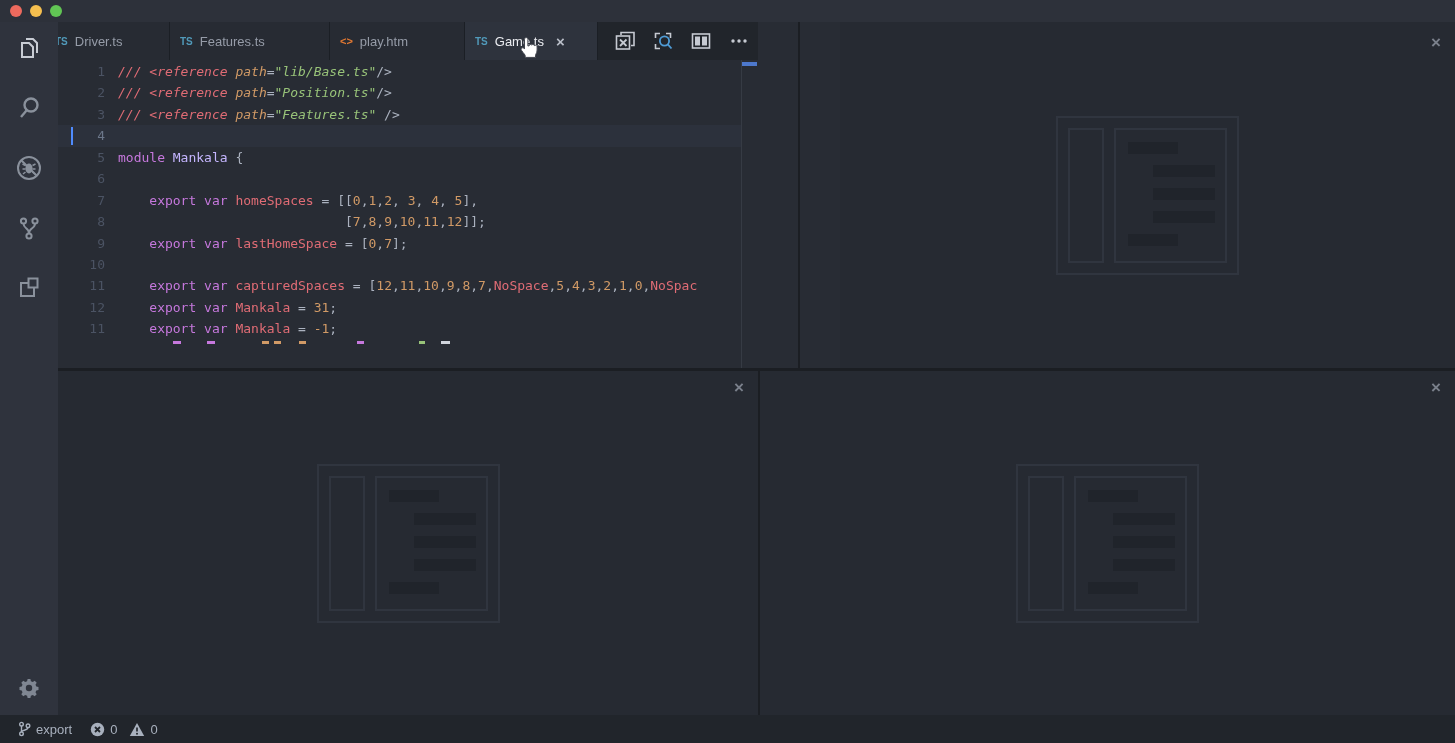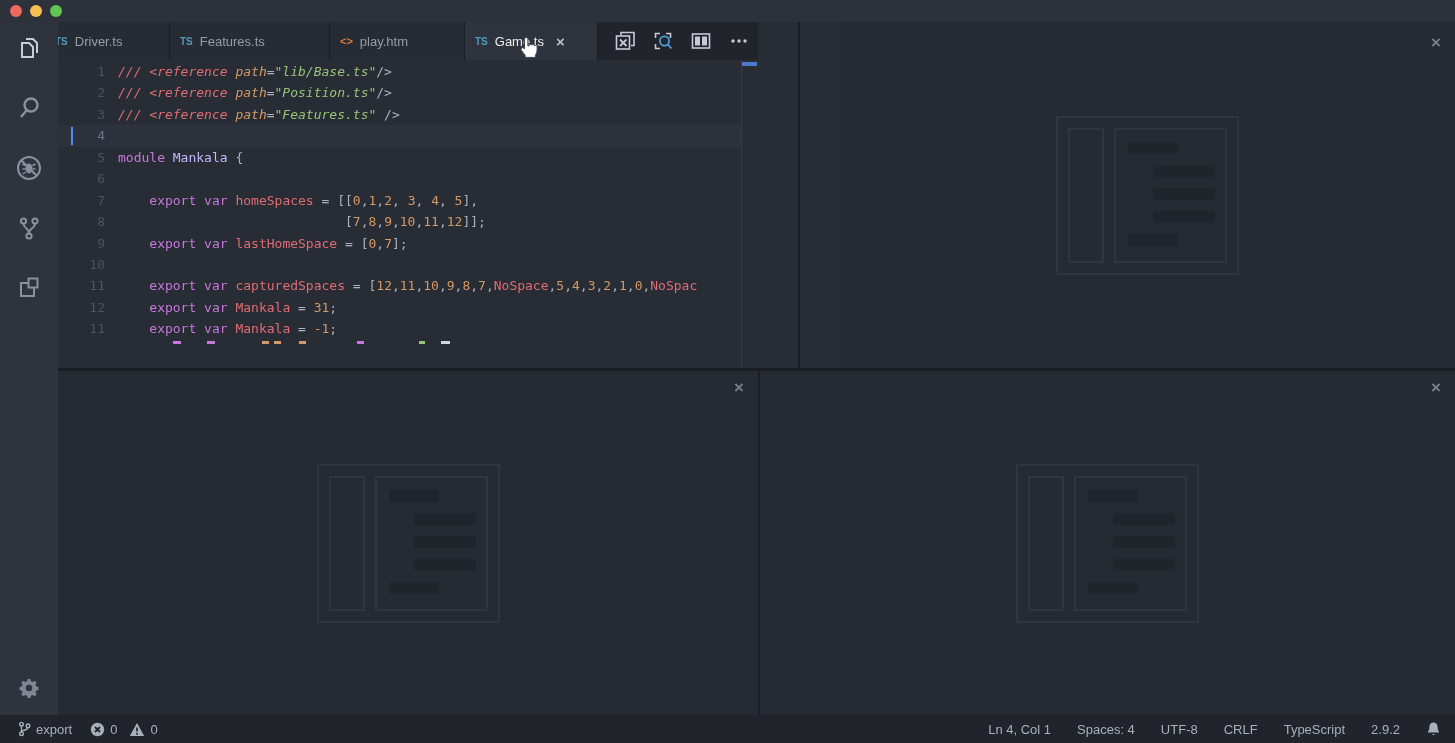--- a/index.html
+++ b/index.html
@@ -356,34 +356,20 @@
         </svg>
         <span>0</span>
         <svg width="16" height="15" viewBox="0 0 16 15" style="margin-left:7px">
           <path d="M8 1 L15.2 14 H0.8 Z" fill="#a8b0bd"></path>
           <path d="M8 5.5 V9.5" stroke="#21252b" stroke-width="1.7"></path>
           <circle cx="8" cy="11.8" r="1" fill="#21252b"></circle>
         </svg>
         <span>0</span>
       </div>
     </div>
-    <div class="sb-right">
-      <span id="status-right-items" style="display:flex;gap:26px;">
-          <span class="sb-item">Ln 4, Col 1</span>
-          <span class="sb-item">Spaces: 4</span>
-          <span class="sb-item">UTF-8</span>
-          <span class="sb-item">CRLF</span>
-          <span class="sb-item">TypeScript</span>
-          <span class="sb-item">2.9.2</span>
-        </span>
-      <svg width="15" height="16" viewBox="0 0 15 16">
-        <path d="M7.5 1.5 C5 1.5 3.4 3.5 3.4 6 C3.4 9.5 1.8 10.6 1.8 11.6 L13.2 11.6 C13.2 10.6 11.6 9.5 11.6 6 C11.6 3.5 10 1.5 7.5 1.5 Z" fill="#a8b0bd"></path>
-        <path d="M6 13 a1.6 1.6 0 0 0 3 0 Z" fill="#a8b0bd"></path>
-      </svg>
-    </div>
   </div>
 
   <div class="mouse">
     <svg width="21" height="24" viewBox="0 0 21 24">
       <path d="M8.2 1.6 c1 0 1.7.8 1.7 1.7 V10 l1.2-.2 c.1-.8.7-1.3 1.5-1.3 .5 0 .9.2 1.2.6 .3-.4.7-.6 1.2-.6 .7 0 1.3.5 1.5 1.1 .3-.2.6-.3 1-.3 .9 0 1.6.7 1.6 1.6 V14 c0 1.8-.5 3.1-1.2 4.2 -.3.5-.4 1.1-.4 1.6 v1.6 H7.2 v-1.3 c0-.8-.4-1.5-1-2.2 -.7-.8-1.7-2-2.6-3.4 -.3-.5-.5-.9-.5-1.2 0-.8.7-1.5 1.6-1.5 .6 0 1.1.3 1.5.7 l.3.4 V3.3 C6.5 2.4 7.2 1.6 8.2 1.6 Z" fill="#ffffff" stroke="#40444d" stroke-width="1"></path>
     </svg>
   </div>
 
 </div>
 

